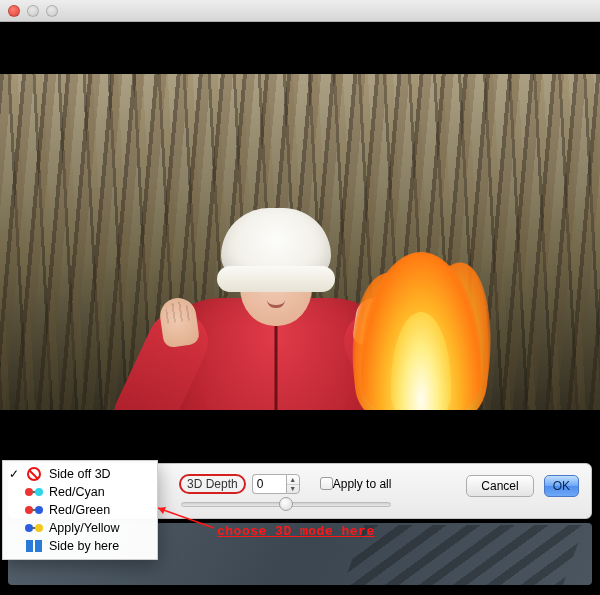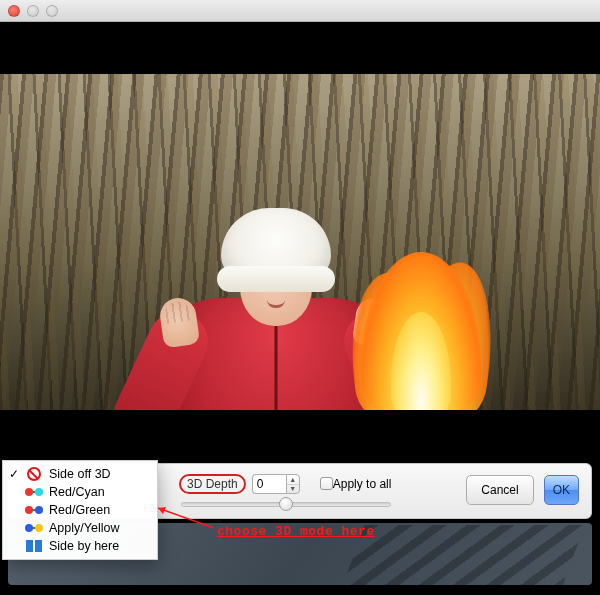--- a/index.html
+++ b/index.html
@@ -189,21 +189,21 @@
     border:1px solid #bdbdbd; position:relative;
   }
   .slider-thumb{
     position:absolute; left:50%; top:50%; transform:translate(-50%,-50%);
     width:14px; height:14px; border-radius:50%;
     background: radial-gradient(circle at 40% 35%, #fff, #d8d8d8);
     border:1px solid #9f9f9f;
   }
   .btns { position:absolute; right:12px; top:11px; display:flex; gap:10px;}
   .btn {
-    height:30px; padding: 0 14px;
+    height:22px; padding: 0 14px;
     border:1px solid #adadad; border-radius:5px;
     background: linear-gradient(#fefefe,#e4e4e4);
     font-size:12px; cursor:pointer;
     display:flex; align-items:center;
   }
   .btn.primary{
     border-color:#4d78c7;
     background: linear-gradient(#bfe0ff,#6fa8f6 50%,#4e8ef0 51%,#6fa8f6);
     color:#0a2a55; font-weight:500; padding:0 8px;
   }

